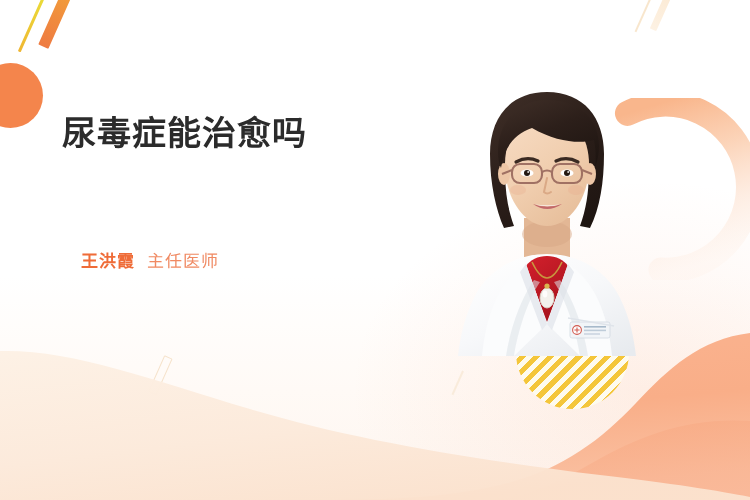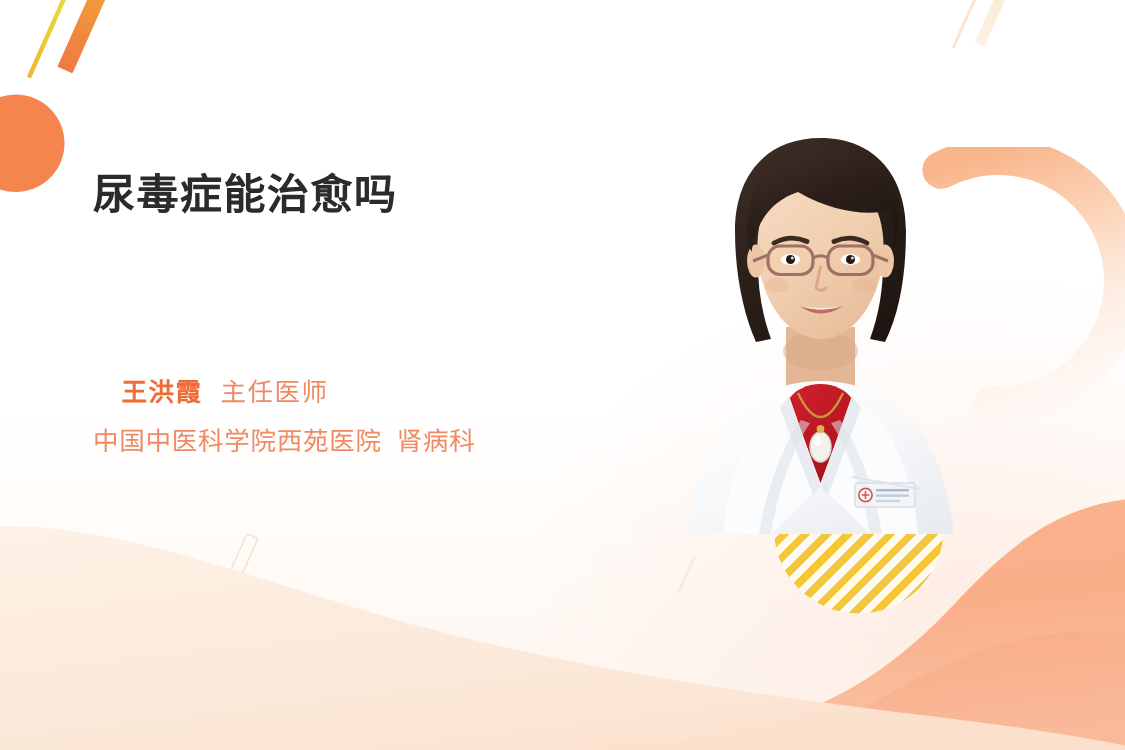--- a/index.html
+++ b/index.html
@@ -157,21 +157,21 @@
 
   
   .text-block {
     position: absolute;
     left: 62px;
     top: 112px;
     z-index: 6;
     width: 400px;
   }
   .cover-title {
-    font-size: 28px;
+    font-size: 34px;
     line-height: 1.25;
     font-weight: 700;
     color: #2b2b2b;
     letter-spacing: 1px;
     margin: 0;
     white-space: nowrap;
   }
   .credits {
     position: absolute;
     left: 62px;
@@ -407,18 +407,15 @@
   </div>
 
   <div class="text-block">
     <h1 class="cover-title">尿毒症能治愈吗</h1>
   </div>
 
   <div class="credits">
     <div class="credit-line-1">
       <span class="doctor-name">王洪霞</span><span class="doctor-title">主任医师</span>
     </div>
-    <div class="credit-line-2">
-      <span>中国中医科学院西苑医院</span><span class="dept">肾病科</span>
-    </div>
   </div>
 
 </div>
 
 </body></html>

